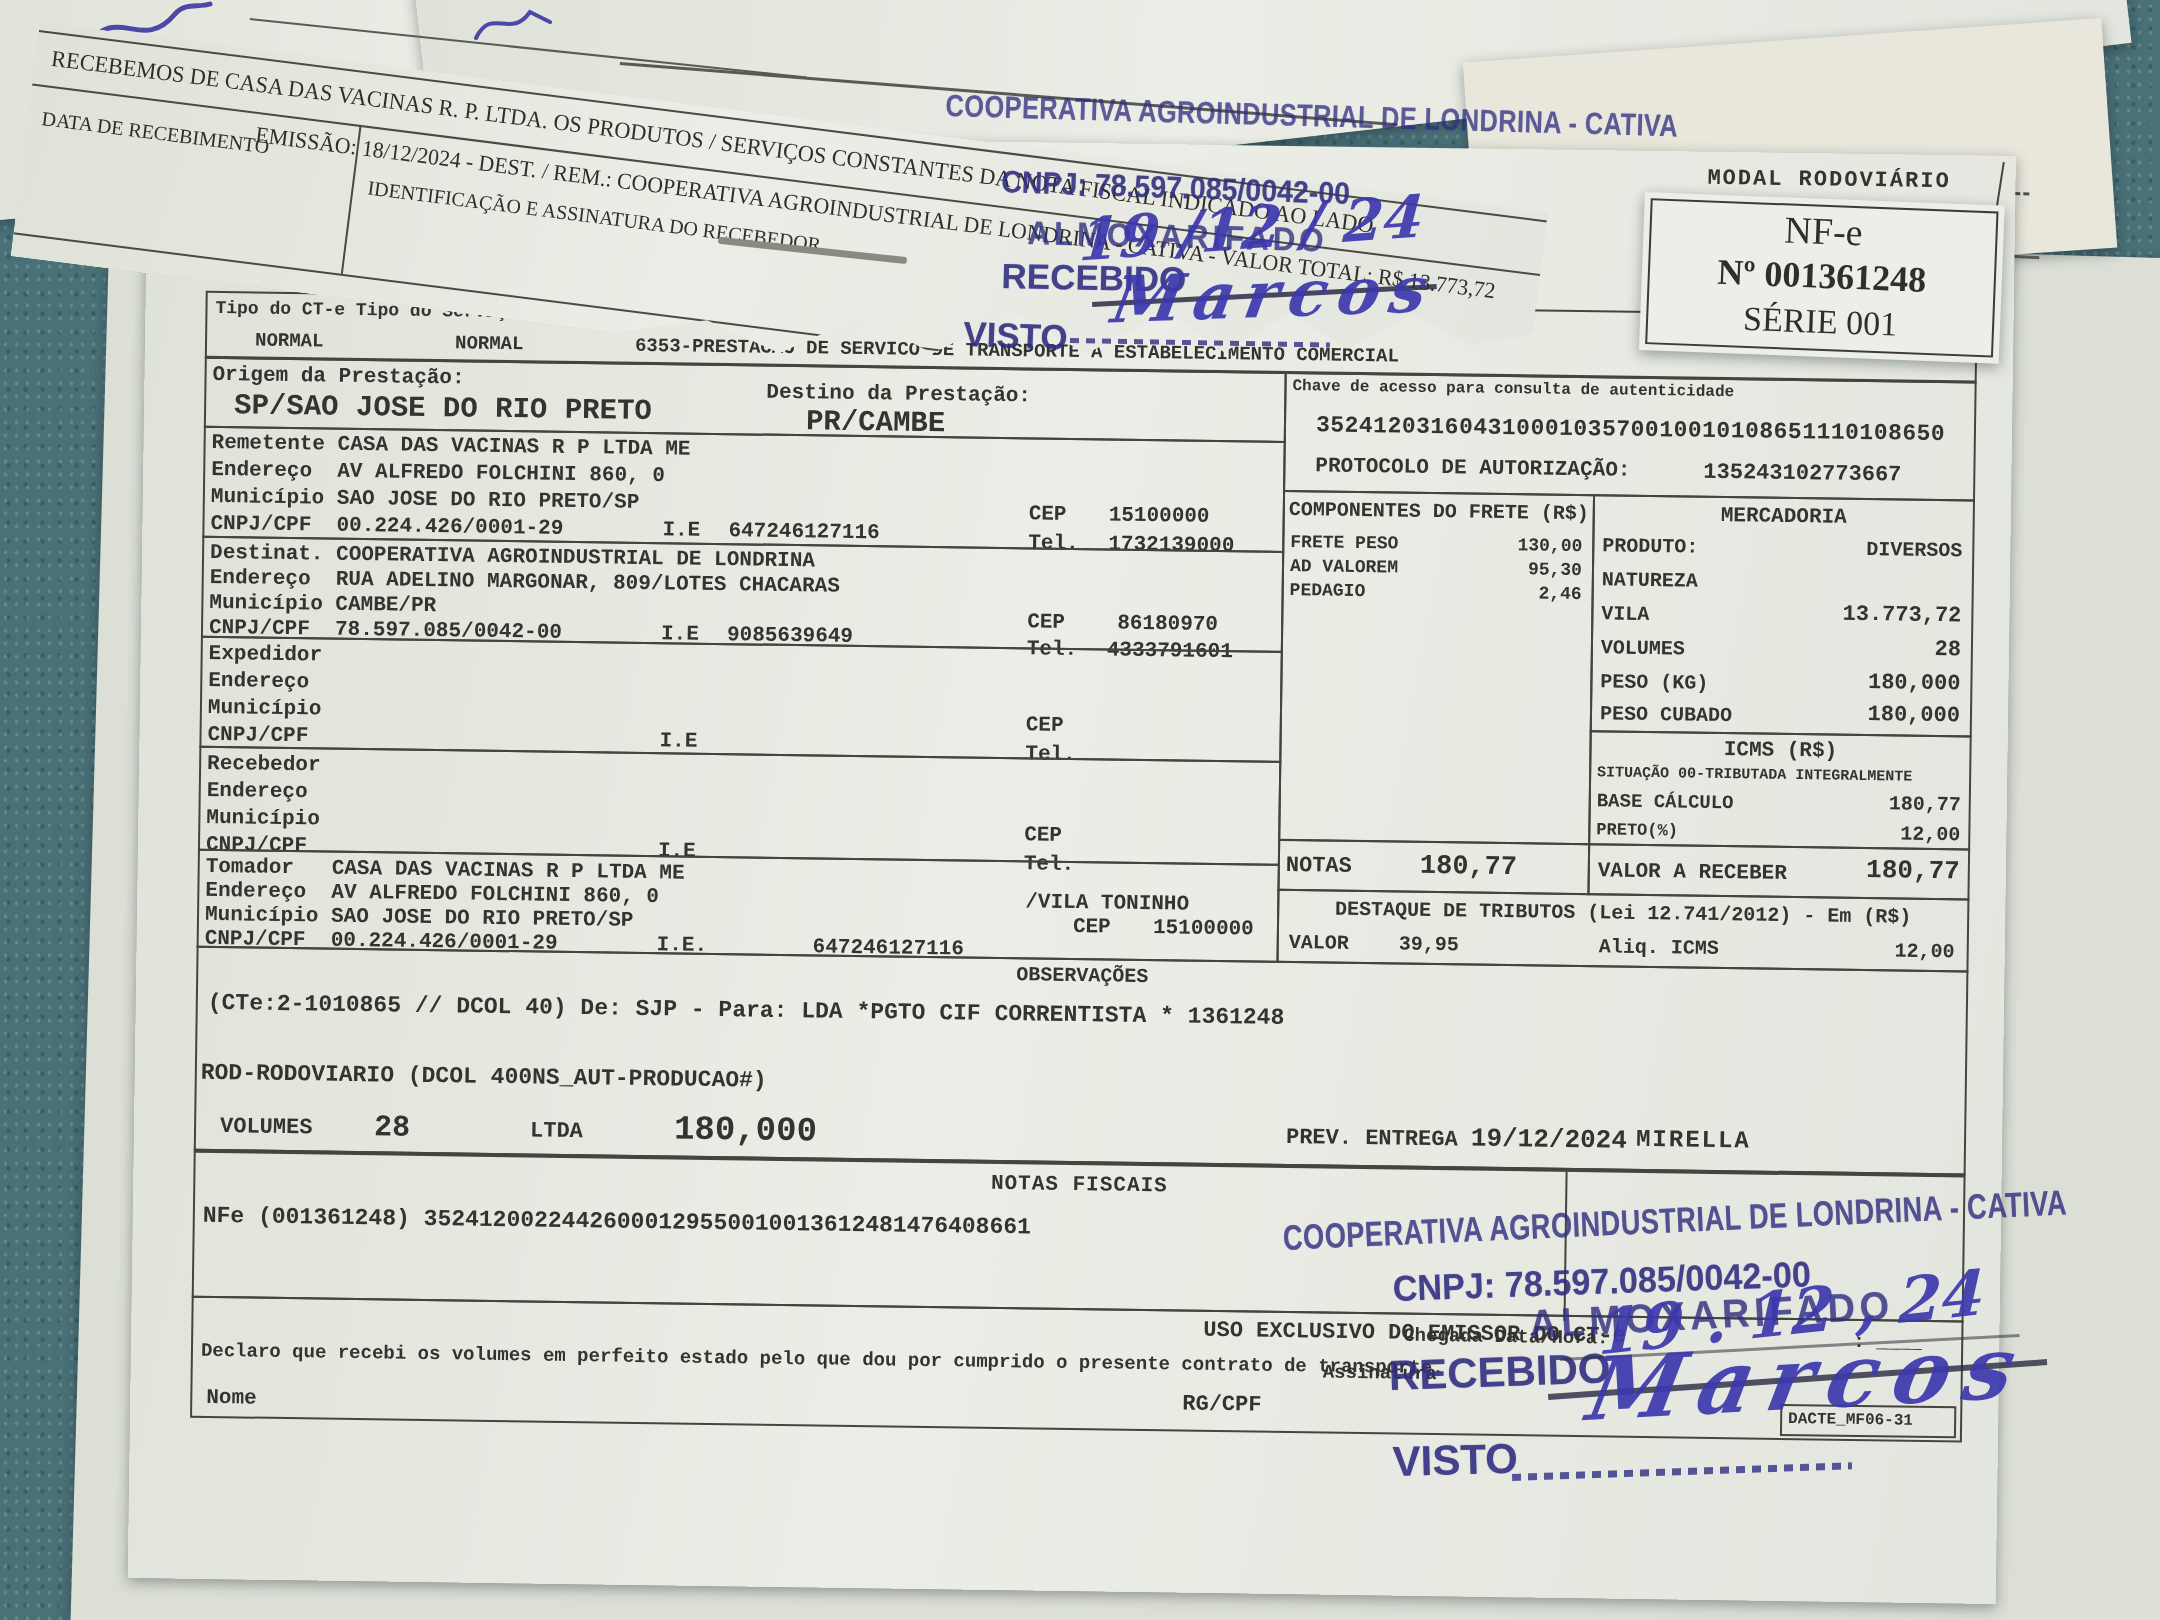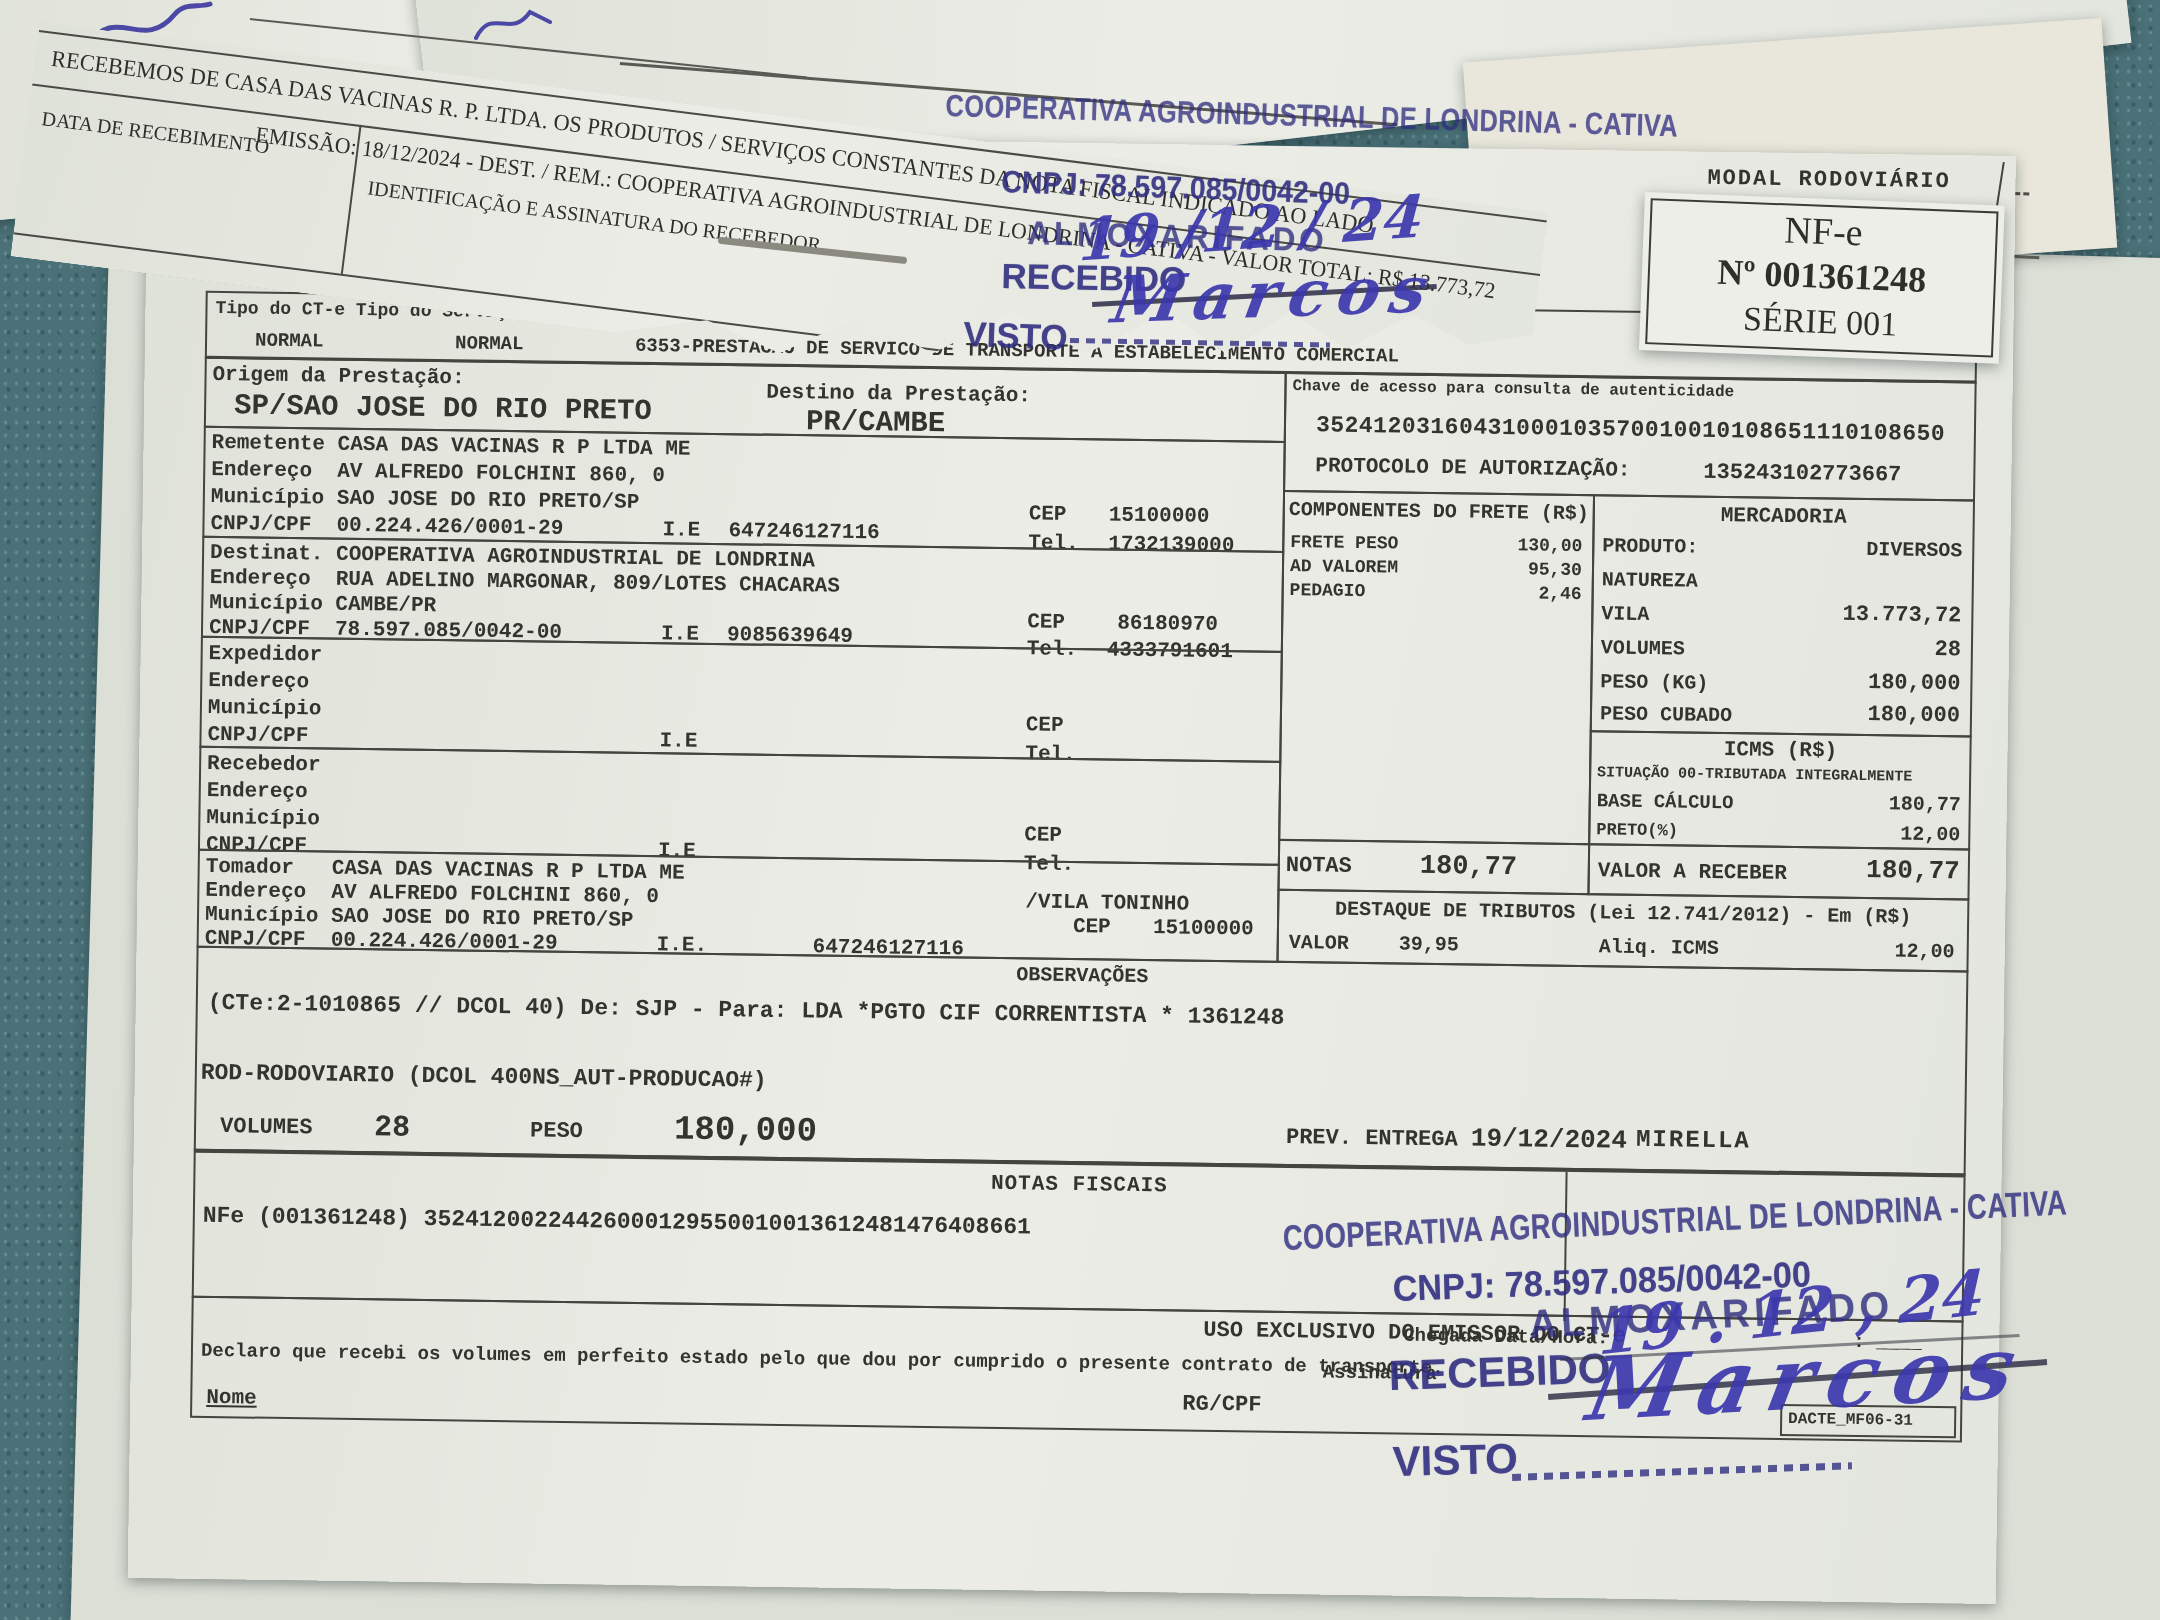--- a/index.html
+++ b/index.html
@@ -184,38 +184,38 @@
       <div class="abs mono" style="left:320px;top:40px;font-size:20px;">Aliq. ICMS</div>
       <div class="abs mono" style="right:12px;top:40px;font-size:20px;">12,00</div>
     </div>
 
     <div class="box" style="left:0;top:655px;width:1772px;height:205px;">
       <span class="ctitle mono" style="margin-top:4px;font-size:20px;">OBSERVAÇÕES</span>
       <div class="abs mono" style="left:10px;top:42px;font-size:23px;white-space:nowrap;">(CTe:2-1010865 // DCOL 40)    De: SJP - Para: LDA *PGTO CIF CORRENTISTA * 1361248</div>
       <div class="abs mono" style="left:4px;top:112px;font-size:23px;">ROD-RODOVIARIO (DCOL 400NS_AUT-PRODUCAO#)</div>
       <div class="abs mono" style="left:24px;top:166px;font-size:22px;">VOLUMES</div>
       <div class="abs mono" style="left:178px;top:160px;font-size:30px;">28</div>
-      <div class="abs mono" style="left:334px;top:166px;font-size:22px;">PESO</div>
+      <div class="abs mono" style="left:334px;top:166px;font-size:22px;">LTDA</div>
       <div class="abs mono" style="left:478px;top:156px;font-size:34px;">180,000</div>
       <div class="abs mono" style="left:1090px;top:158px;font-size:22px;white-space:nowrap;">
         <span>PREV. ENTREGA</span>&nbsp;<span style="font-size:26px;">19/12/2024</span>
       </div>
       <div class="abs mono" style="left:1440px;top:158px;font-size:24px;letter-spacing:2px;">MIRELLA</div>
     </div>
 
     <div class="box" style="left:0;top:858px;width:1772px;height:149px;border-top-width:4px;">
       <span class="ctitle mono" style="margin-top:8px;font-size:21px;letter-spacing:1px;">NOTAS FISCAIS</span>
       <div class="abs mono" style="left:8px;top:50px;font-size:23px;white-space:nowrap;">NFe (001361248) 35241200224426000129550010013612481476408661</div>
       <div class="abs" style="left:1370px;top:0;width:2px;height:149px;background:#45443f;"></div>
     </div>
 
     <div class="box" style="left:0;top:1005px;width:1772px;height:122px;">
       <div class="abs mono" style="left:1010px;top:6px;font-size:22px;">USO EXCLUSIVO DO EMISSOR DO CT-e</div>
       <div class="abs mono" style="left:8px;top:42px;font-size:19px;white-space:nowrap;">Declaro que recebi os volumes em perfeito estado pelo que dou por cumprido o presente contrato de transporte.</div>
-      <div class="abs mono" style="left:14px;top:88px;font-size:21px;text-decoration:underline;">Nome</div>
+      <div class="abs mono" style="left:14px;top:88px;font-size:21px;">Nome</div>
       <div class="abs mono" style="left:990px;top:80px;font-size:22px;">RG/CPF</div>
       <div class="abs mono" style="left:1210px;top:10px;font-size:19px;">Chegada Data/Hora:</div>
       <div class="abs mono" style="left:1660px;top:10px;font-size:19px;">: ____</div>
       <div class="abs mono" style="left:1130px;top:48px;font-size:19px;">Assinatura</div>
       <div class="abs" style="left:1588px;top:84px;width:176px;height:32px;border:2px solid #45443f;box-sizing:border-box;">
         <span class="abs mono" style="left:6px;top:4px;font-size:16px;">DACTE_MF06-31</span>
       </div>
     </div>
   </div>
 </div>

